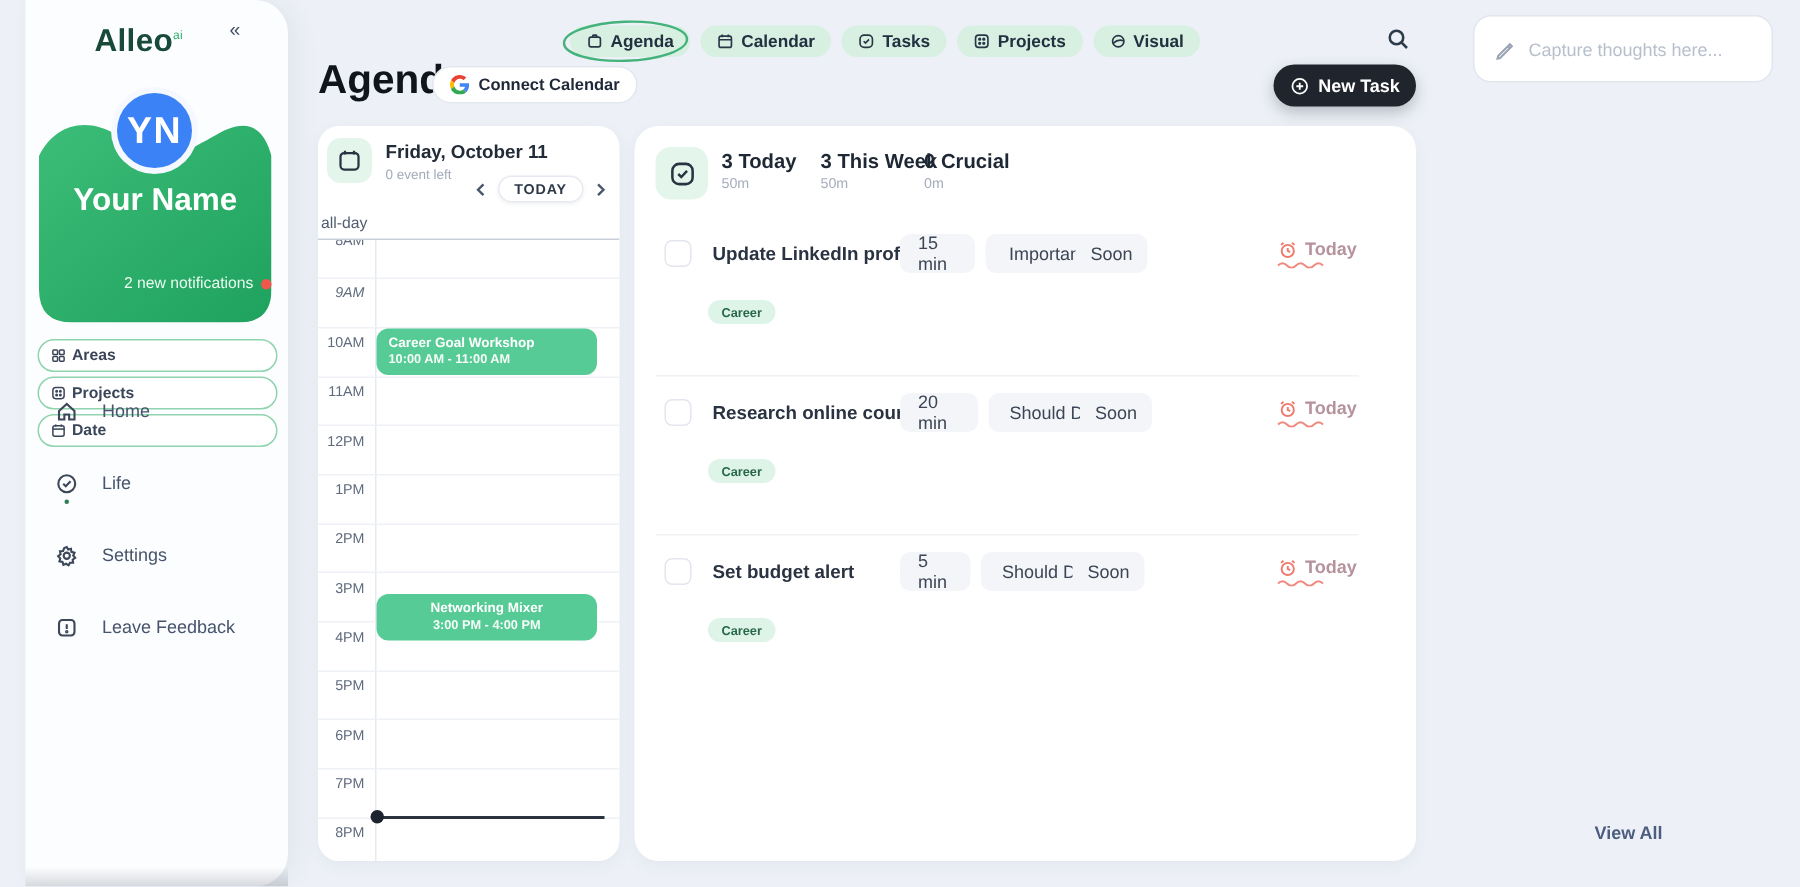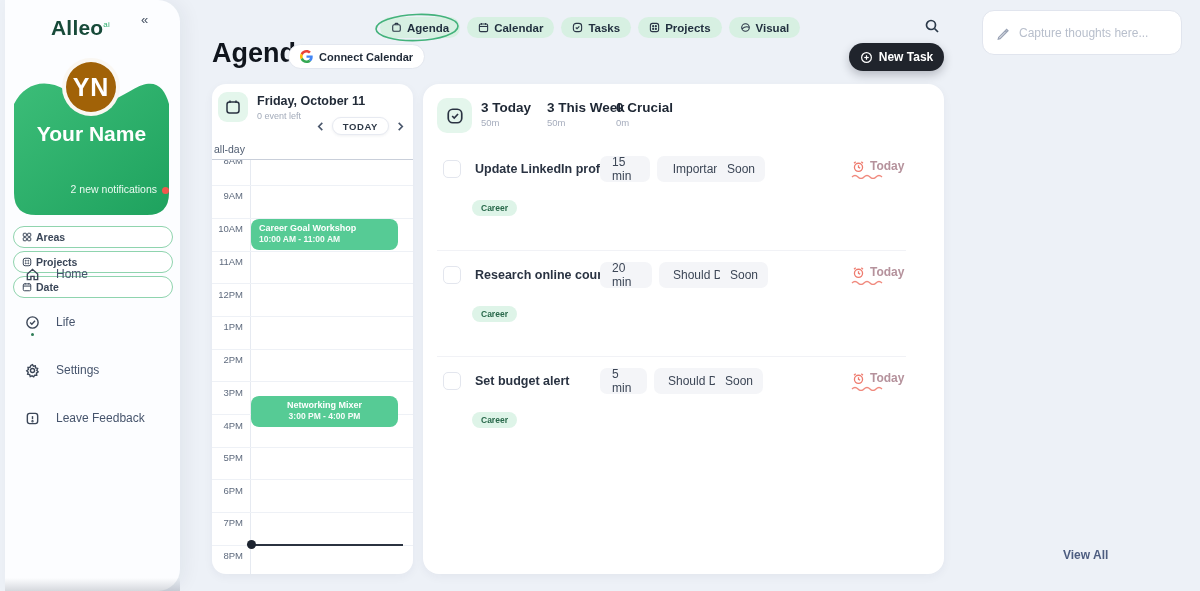--- a/index.html
+++ b/index.html
@@ -1,30 +1,30 @@
 <!DOCTYPE html>
 <html><head>
 <meta charset="utf-8">
 <style>
   * { margin:0; padding:0; box-sizing:border-box; }
   html,body { width:1200px; height:591px; overflow:hidden; }
   body { font-family:"Liberation Sans", sans-serif; background:#edf1f7; position:relative; }
   .stage { position:absolute; inset:0; width:1200px; height:591px; }
 
   
-  .sidebar { position:absolute; left:5px; top:0; width:175px; height:591px; background:#fcfdff; border-radius:0 22px 22px 0; box-shadow:6px 0 18px rgba(25,35,60,.05); }
+  .sidebar { position:absolute; left:17px; top:0; width:175px; height:591px; background:#fcfdff; border-radius:0 22px 22px 0; box-shadow:6px 0 18px rgba(25,35,60,.05); }
   .logo-row { position:absolute; left:46px; top:16px; width:120px; display:flex; align-items:flex-start; }
   .logo { font-size:21px; font-weight:800; color:#174a39; letter-spacing:.2px; }
   .logo sup { font-size:8px; color:#2fae6e; font-weight:400; }
   .collapse { position:absolute; left:136px; top:12px; font-size:13px; color:#445062; cursor:pointer; }
 
   .user-card { position:absolute; left:9px; top:80px; width:155px; height:135px; }
   .user-card svg.cardbg { position:absolute; left:0; top:0; } 
   .avatar-circle { position:absolute; left:48px; top:-22px; width:58px; height:58px; border-radius:50%;
-      background:#a16207; border:4px solid rgba(255,255,255,.95); display:flex; align-items:center; justify-content:center;
+      background:#3b82f6; border:4px solid rgba(255,255,255,.95); display:flex; align-items:center; justify-content:center;
       color:#fff; font-size:25px; font-weight:600; letter-spacing:1px; z-index:3; }
   .user-name { position:absolute; left:0; width:155px; top:42px; text-align:center; color:#fff; font-size:21px; font-weight:800; z-index:4; }
   .notif { position:absolute; left:0; width:155px; top:103px; text-align:right; color:#eafaf1; font-size:10.5px; z-index:4; }
   .notif .dot { display:inline-block; width:7px; height:7px; border-radius:50%; background:#f2574d; margin-left:5px; vertical-align:middle; }
 
   .filter-row { position:absolute; left:8px; top:226px; width:160px; display:flex; gap:3px;flex-direction:column; }
   .filter-pill { display:flex; align-items:center; gap:4px; border:1.5px solid #8fd4ae; background:#fff; border-radius:12px; height:22px; padding:0 8px; font-size:10.5px; color:#3a4658; font-weight:600; cursor:pointer; }
   .filter-pill svg { width:10px; height:10px; stroke:#3a4658; fill:none; stroke-width:1.6; }
 
   .menu { position:absolute; left:20px; top:266px; width:140px; }
@@ -301,21 +301,21 @@
       <div class="today-pill">TODAY</div>
       <svg class="chev" viewBox="0 0 10 10">
           <path d="M3 1 L7 5 L3 9" fill="none"></path>
         </svg>
     </div>
 
     <div class="time-grid">
       <div class="vline"></div>
 
       <div class="tlabel" style="top:15px;">8AM</div>
-      <div class="tlabel" style="top:50px;">9AM</div>
+      <div class="tlabel" style="top:50px;font-style:italic;">9AM</div>
       <div class="tlabel" style="top:83px;">10AM</div>
       <div class="tlabel" style="top:116px;">11AM</div>
       <div class="tlabel" style="top:149px;">12PM</div>
       <div class="tlabel" style="top:181px;">1PM</div>
       <div class="tlabel" style="top:214px;">2PM</div>
       <div class="tlabel" style="top:247px;">3PM</div>
       <div class="tlabel" style="top:280px;">4PM</div>
       <div class="tlabel" style="top:312px;">5PM</div>
       <div class="tlabel" style="top:345px;">6PM</div>
       <div class="tlabel" style="top:377px;">7PM</div>

